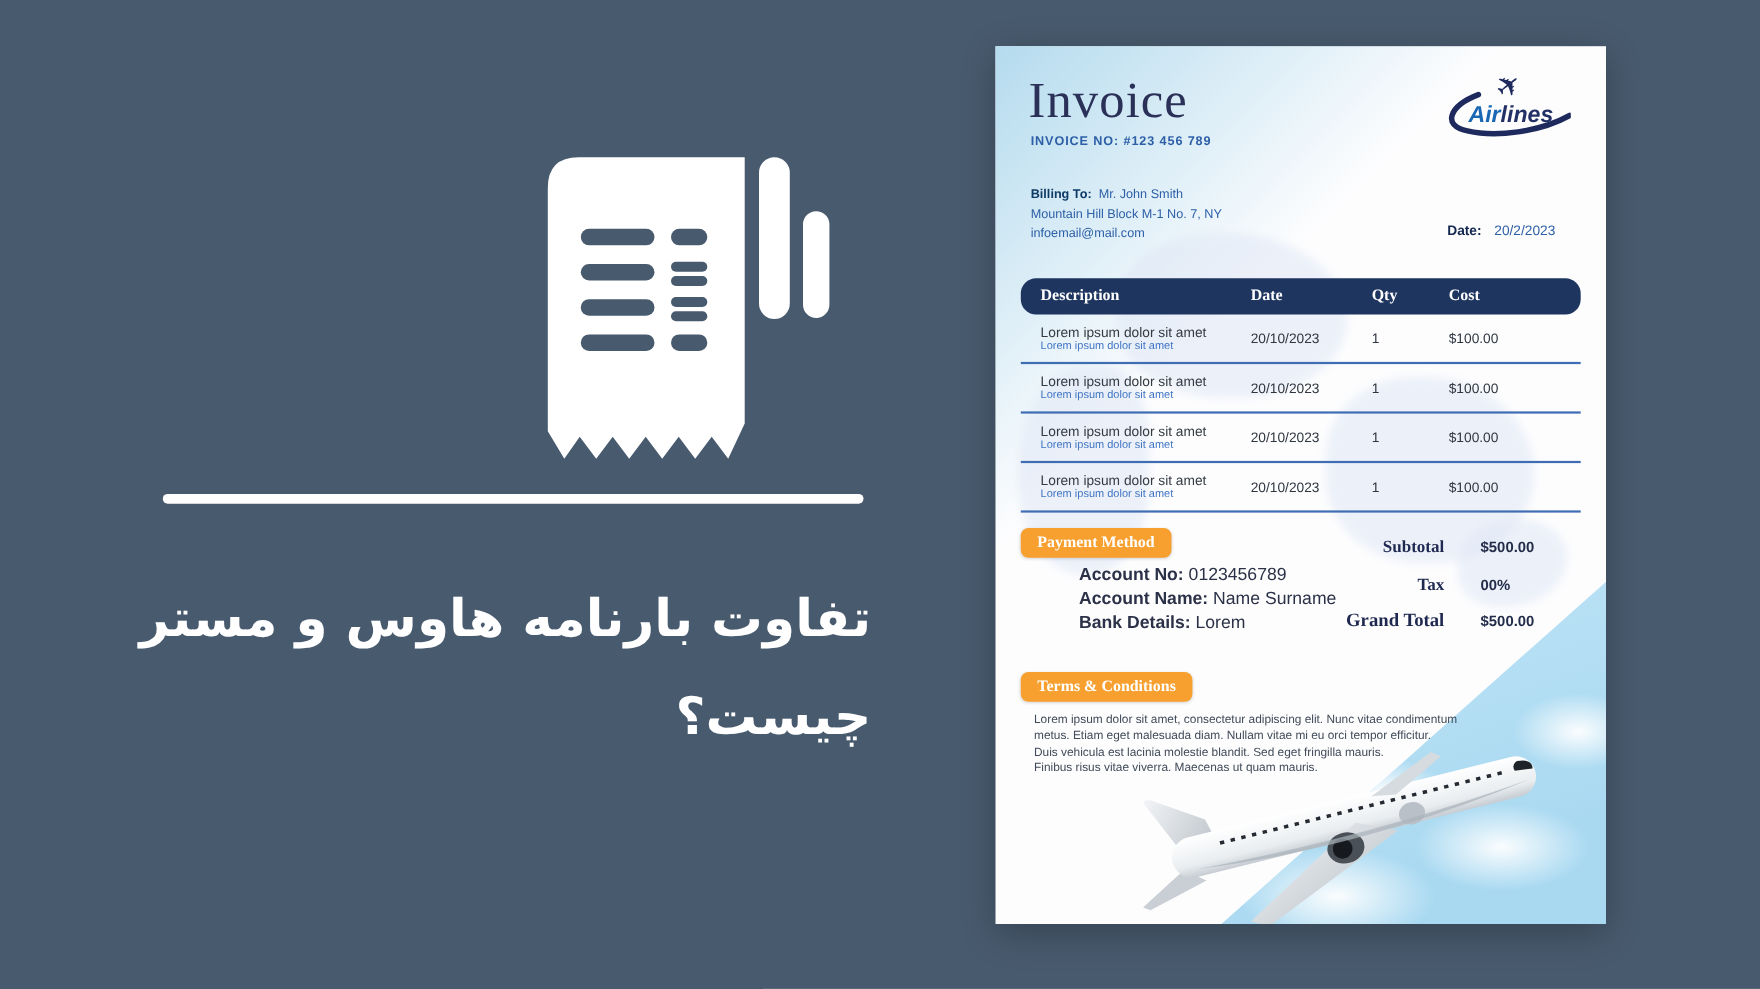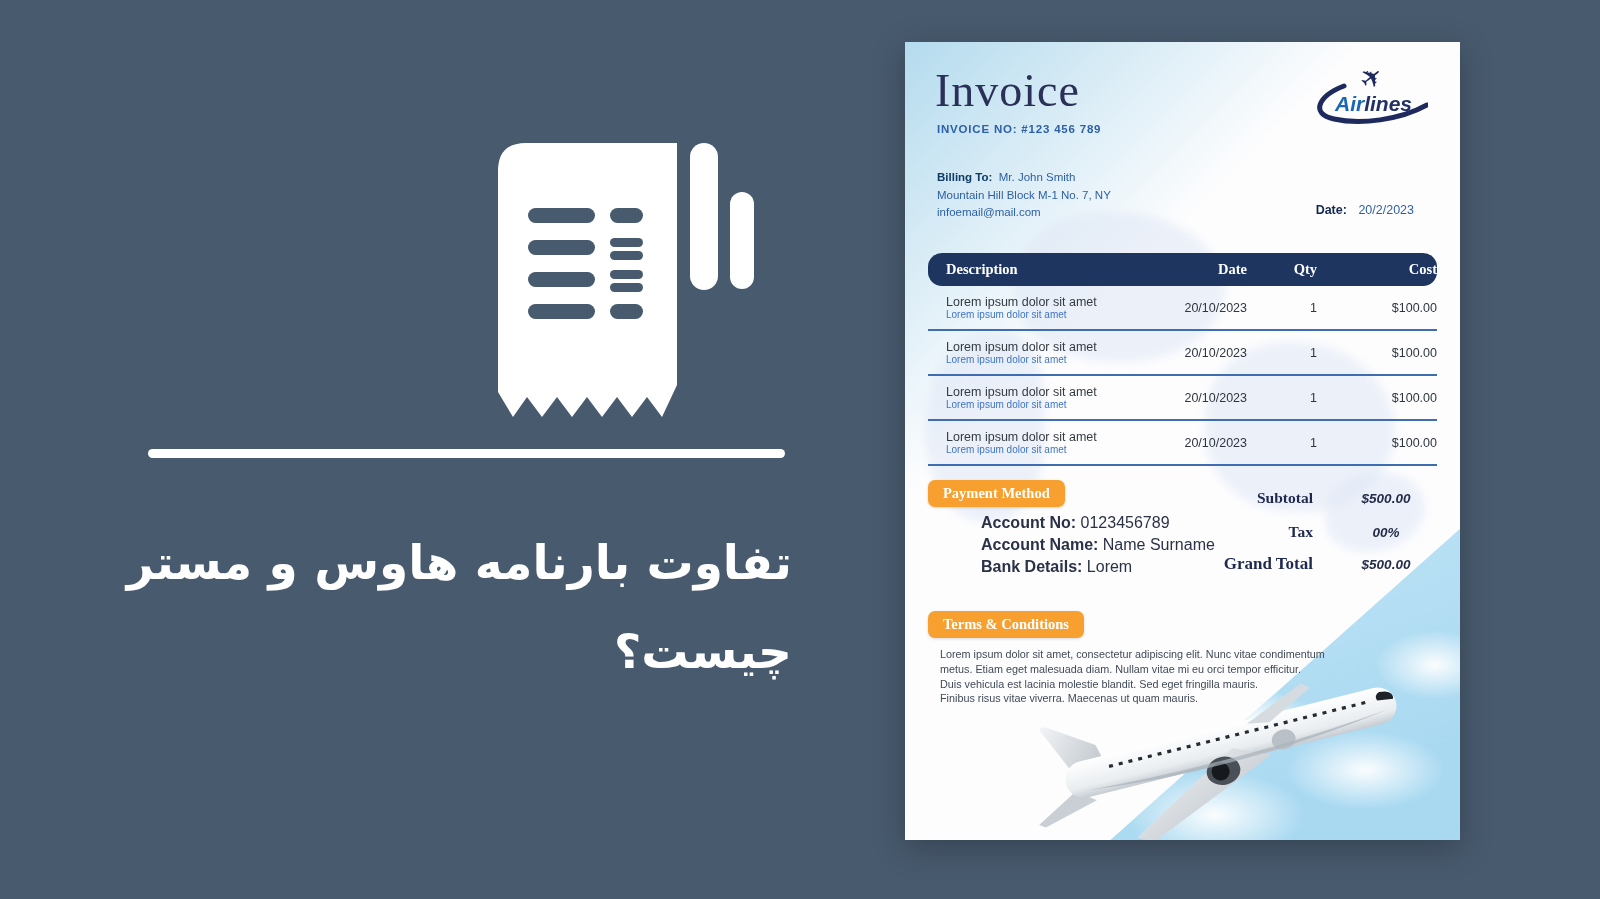--- a/index.html
+++ b/index.html
@@ -34,40 +34,40 @@
   .billing{left:32px;top:127px;font-size:11.5px;line-height:17.5px;color:#2d5fa7;}
   .billing b{color:#0e3a66;font-weight:700;}
   .date-line{right:46px;top:161px;font-size:12.5px;color:#2d5fa7;}
   .date-line b{color:#14284f;margin-right:8px;text-align:center;}
 
   .table{left:23px;top:211px;width:509px;}
   .thead{display:grid;grid-template-columns:1fr 110px 70px 120px;align-items:center;
          background:#1e355f;border-radius:14px;height:33px;color:#fff;
          font-family:"Liberation Serif",serif;font-weight:700;font-size:14.5px;}
   .thead .c1{padding-left:18px;}
-  .tc{text-align:right;}
+  .tc{text-align:left;}
   .trow{display:grid;grid-template-columns:1fr 110px 70px 120px;align-items:center;
         height:43px;border-bottom:2px solid #3f6db3;font-size:12.5px;color:#2f3640;}
   .trow .c1{padding-left:18px;}
   .d1{color:#343b42;font-weight:500;font-size:12.5px;line-height:14px;}
   .d2{color:#3f74c4;font-size:10px;line-height:12px;}
 
   .chip{background:#f7a02f;border-radius:7px;color:#ffffff;
         font-family:"Liberation Serif",serif;font-weight:700;font-size:14.5px;
         padding:5px 15px;display:inline-block;box-shadow:0 1px 3px rgba(0,0,0,.15);}
   .chip-pay{left:23px;top:438px;}
   .chip-terms{left:23px;top:569px;}
 
   .acct{left:52px;font-size:16px;color:#2b3147;margin-left:24px;}
   .acct b{font-weight:700;}
   .tot-row{right:34px;display:flex;align-items:baseline;}
   .tot-label{width:150px;text-align:right;margin-right:33px;color:#1f2950;
              font-family:"Liberation Serif",serif;font-weight:700;font-size:15.5px;}
   .tot-label.big{font-size:17px;}
-  .tot-val{width:80px;text-align:center;font-weight:700;font-size:13.5px;color:#232c49;font-style:italic;}
+  .tot-val{width:80px;font-weight:700;font-size:13.5px;color:#232c49;}
 
   .terms-text{left:35px;top:605px;font-size:10.8px;line-height:14.8px;color:#404a58;}
 </style>
 </head>
 <body>
 
 <div class="canvas">
 
   <svg class="abs receipt-icon" viewBox="0 0 280 292">
 

